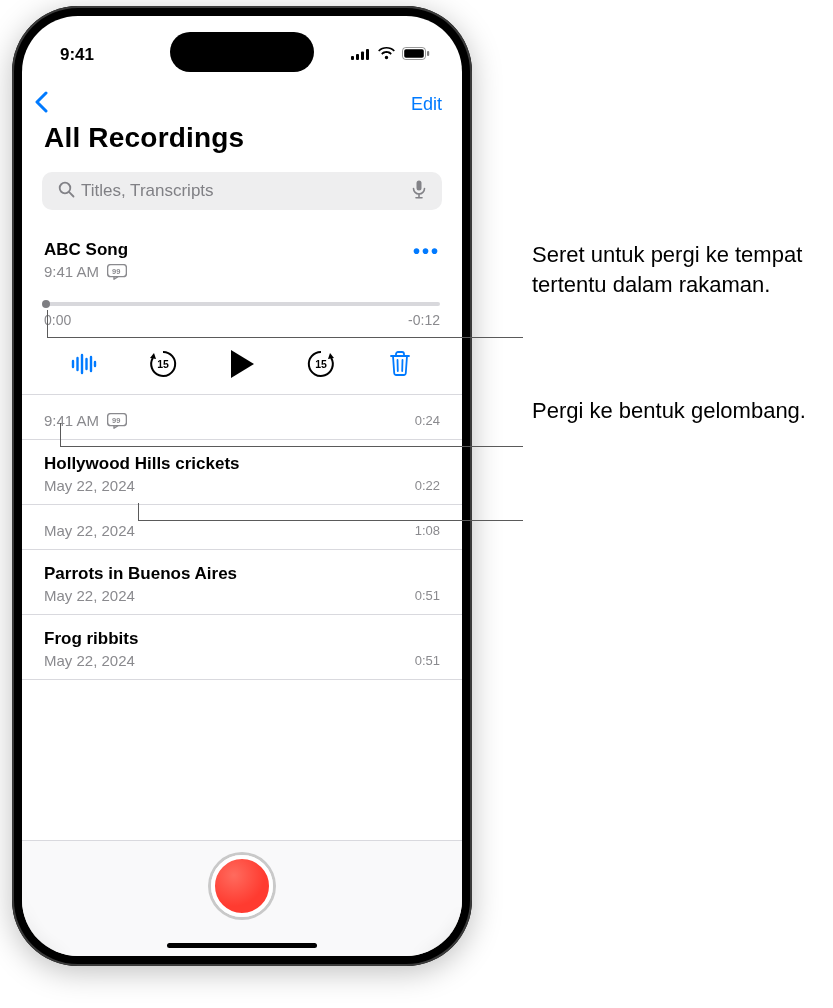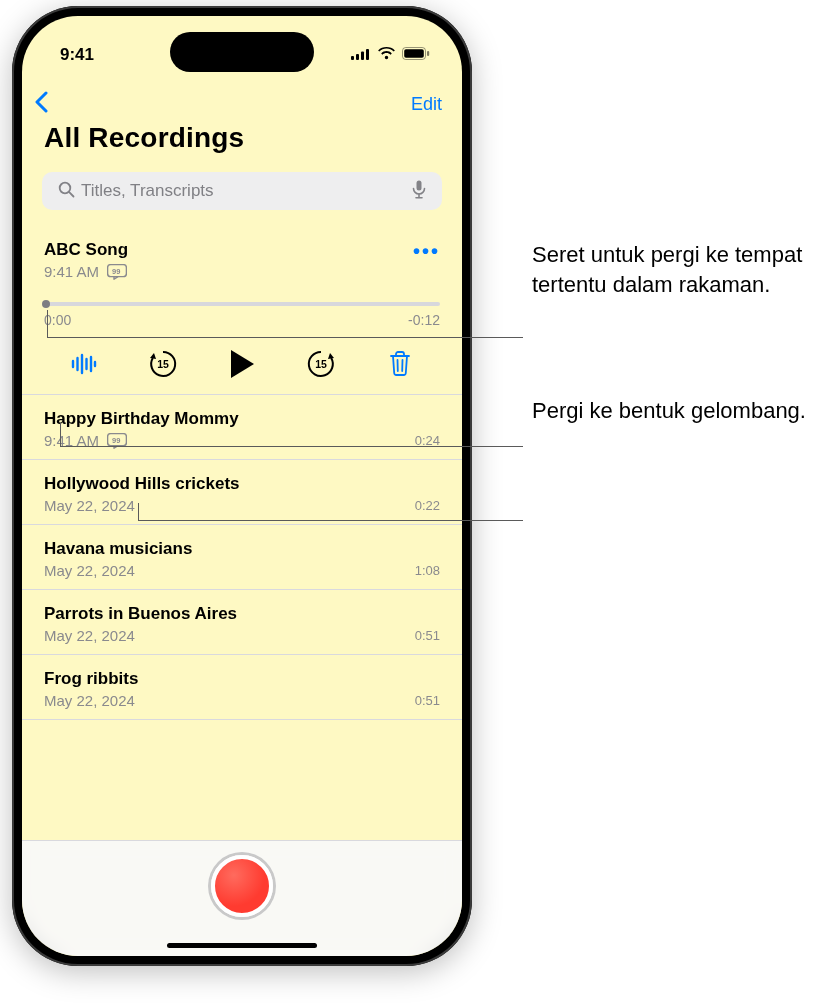--- a/index.html
+++ b/index.html
@@ -18,21 +18,21 @@
       left: 12px; top: 6px;
       width: 460px; height: 960px;
       border-radius: 66px;
       background: #000;
       box-shadow: 0 0 0 2px #3a3a3a inset, 0 6px 30px rgba(0,0,0,0.25);
     }
     .screen {
       position: absolute;
       left: 10px; right: 10px; top: 10px; bottom: 10px;
       border-radius: 56px;
-      background: #fef9c3;
+      background: #ffffff;
       overflow: hidden;
     }
     .dynamic-island {
       position: absolute;
       top: 16px; left: 50%;
       transform: translateX(-50%);
       width: 144px; height: 40px;
       background: #000;
       border-radius: 22px;
       z-index: 50;
@@ -251,21 +251,20 @@
               <svg width="24" height="26" viewBox="0 0 24 26">
                   <path d="M3 5h18M8 5V3c0-1 1-2 2-2h4c1 0 2 1 2 2v2M5 5l1.2 17c.1 1 1 2 2 2h7.6c1 0 1.9-1 2-2L19 5" fill="none" stroke="#007aff" stroke-width="1.8" stroke-linecap="round" stroke-linejoin="round"></path>
                   <line x1="9.5" y1="9" x2="9.8" y2="20" stroke="#007aff" stroke-width="1.8" stroke-linecap="round"></line>
                   <line x1="14.5" y1="9" x2="14.2" y2="20" stroke="#007aff" stroke-width="1.8" stroke-linecap="round"></line>
                 </svg>
             </div>
           </div>
         </div>
 
         <div class="row">
-          <div class="row-title">Happy Birthday Mommy</div>
           <div class="row-sub">
             <div class="row-meta">
               <span>9:41 AM</span>
               <span class="tbadge">
                 <svg width="20" height="16" viewBox="0 0 20 16">
                     <rect x="0.6" y="0.6" width="18.8" height="12" rx="3" fill="none" stroke="#8a8a8e" stroke-width="1.4"></rect>
                     <path d="M7 12.6 L7 15.2 L11 12.6" fill="none" stroke="#8a8a8e" stroke-width="1.4" stroke-linejoin="round"></path>
                     <text x="5" y="9.6" font-size="7.5" font-weight="700" fill="#8a8a8e" font-family="Arial">99</text>
                   </svg>
               </span>
@@ -278,21 +277,20 @@
           <div class="row-title">Hollywood Hills crickets</div>
           <div class="row-sub">
             <div class="row-meta">
                 <span>May 22, 2024</span>
               </div>
             <span class="row-dur">0:22</span>
           </div>
         </div>
 
         <div class="row">
-          <div class="row-title">Havana musicians</div>
           <div class="row-sub">
             <div class="row-meta">
                 <span>May 22, 2024</span>
               </div>
             <span class="row-dur">1:08</span>
           </div>
         </div>
 
         <div class="row">
           <div class="row-title">Parrots in Buenos Aires</div>

